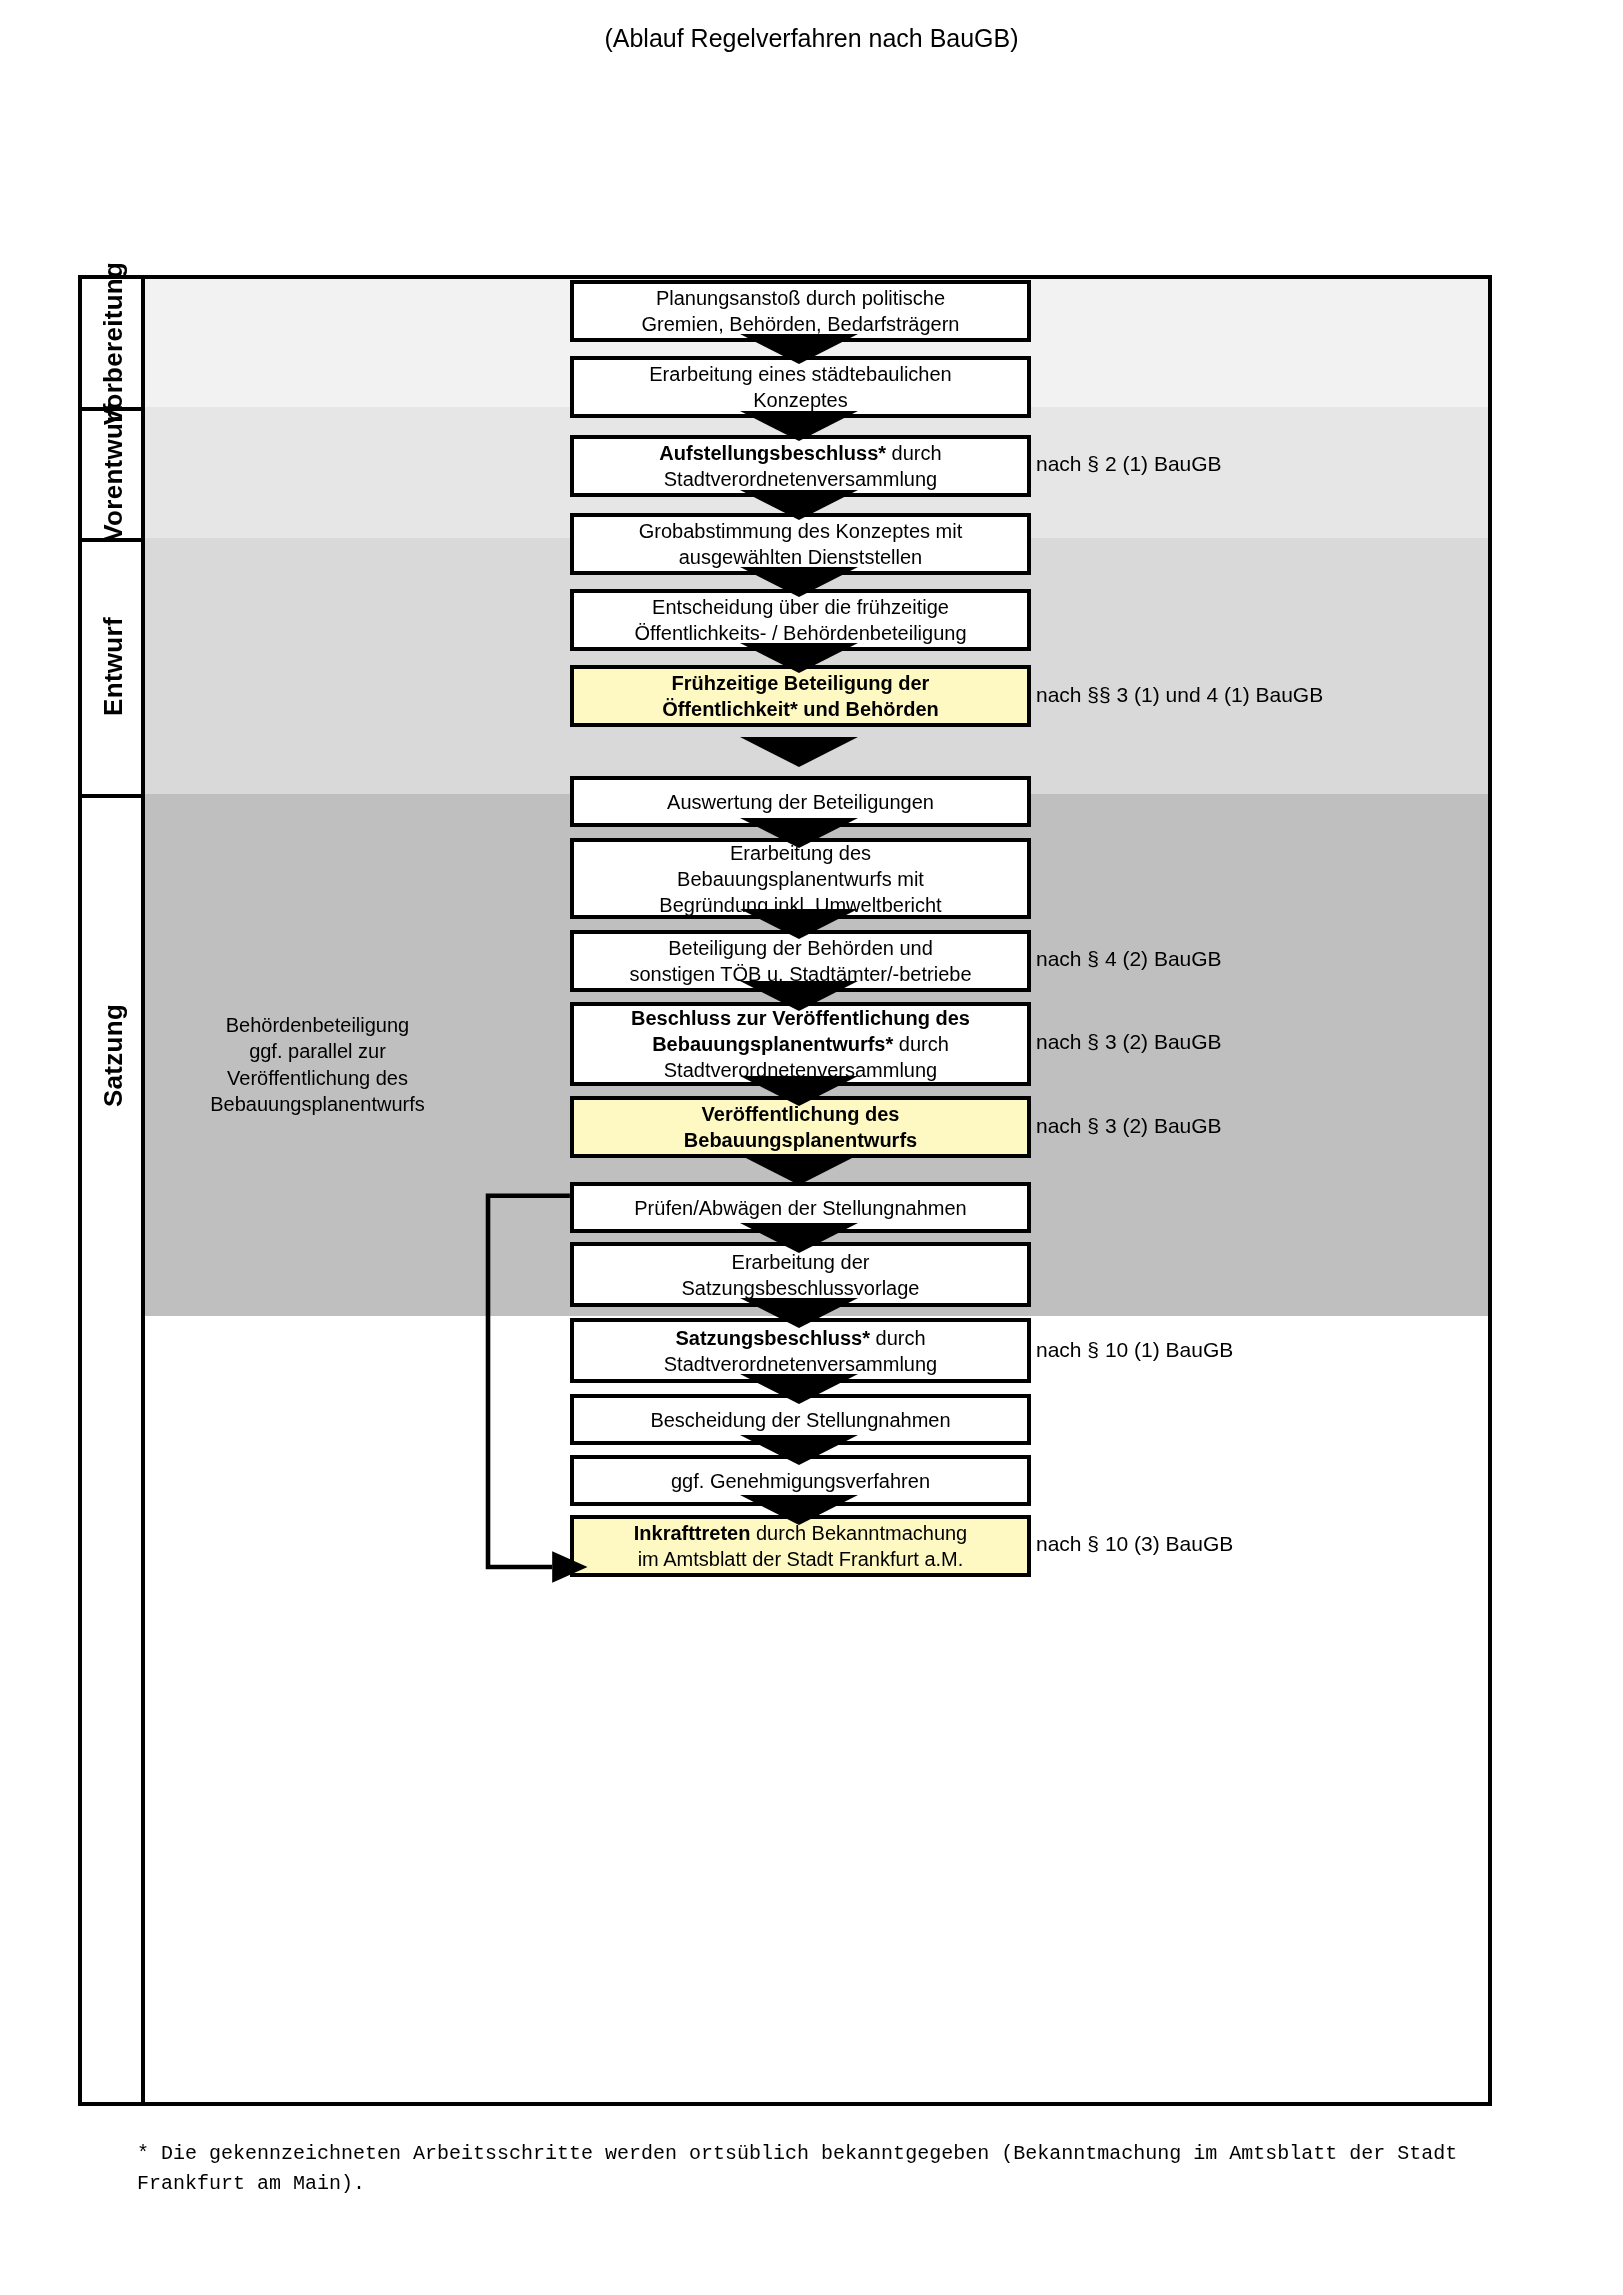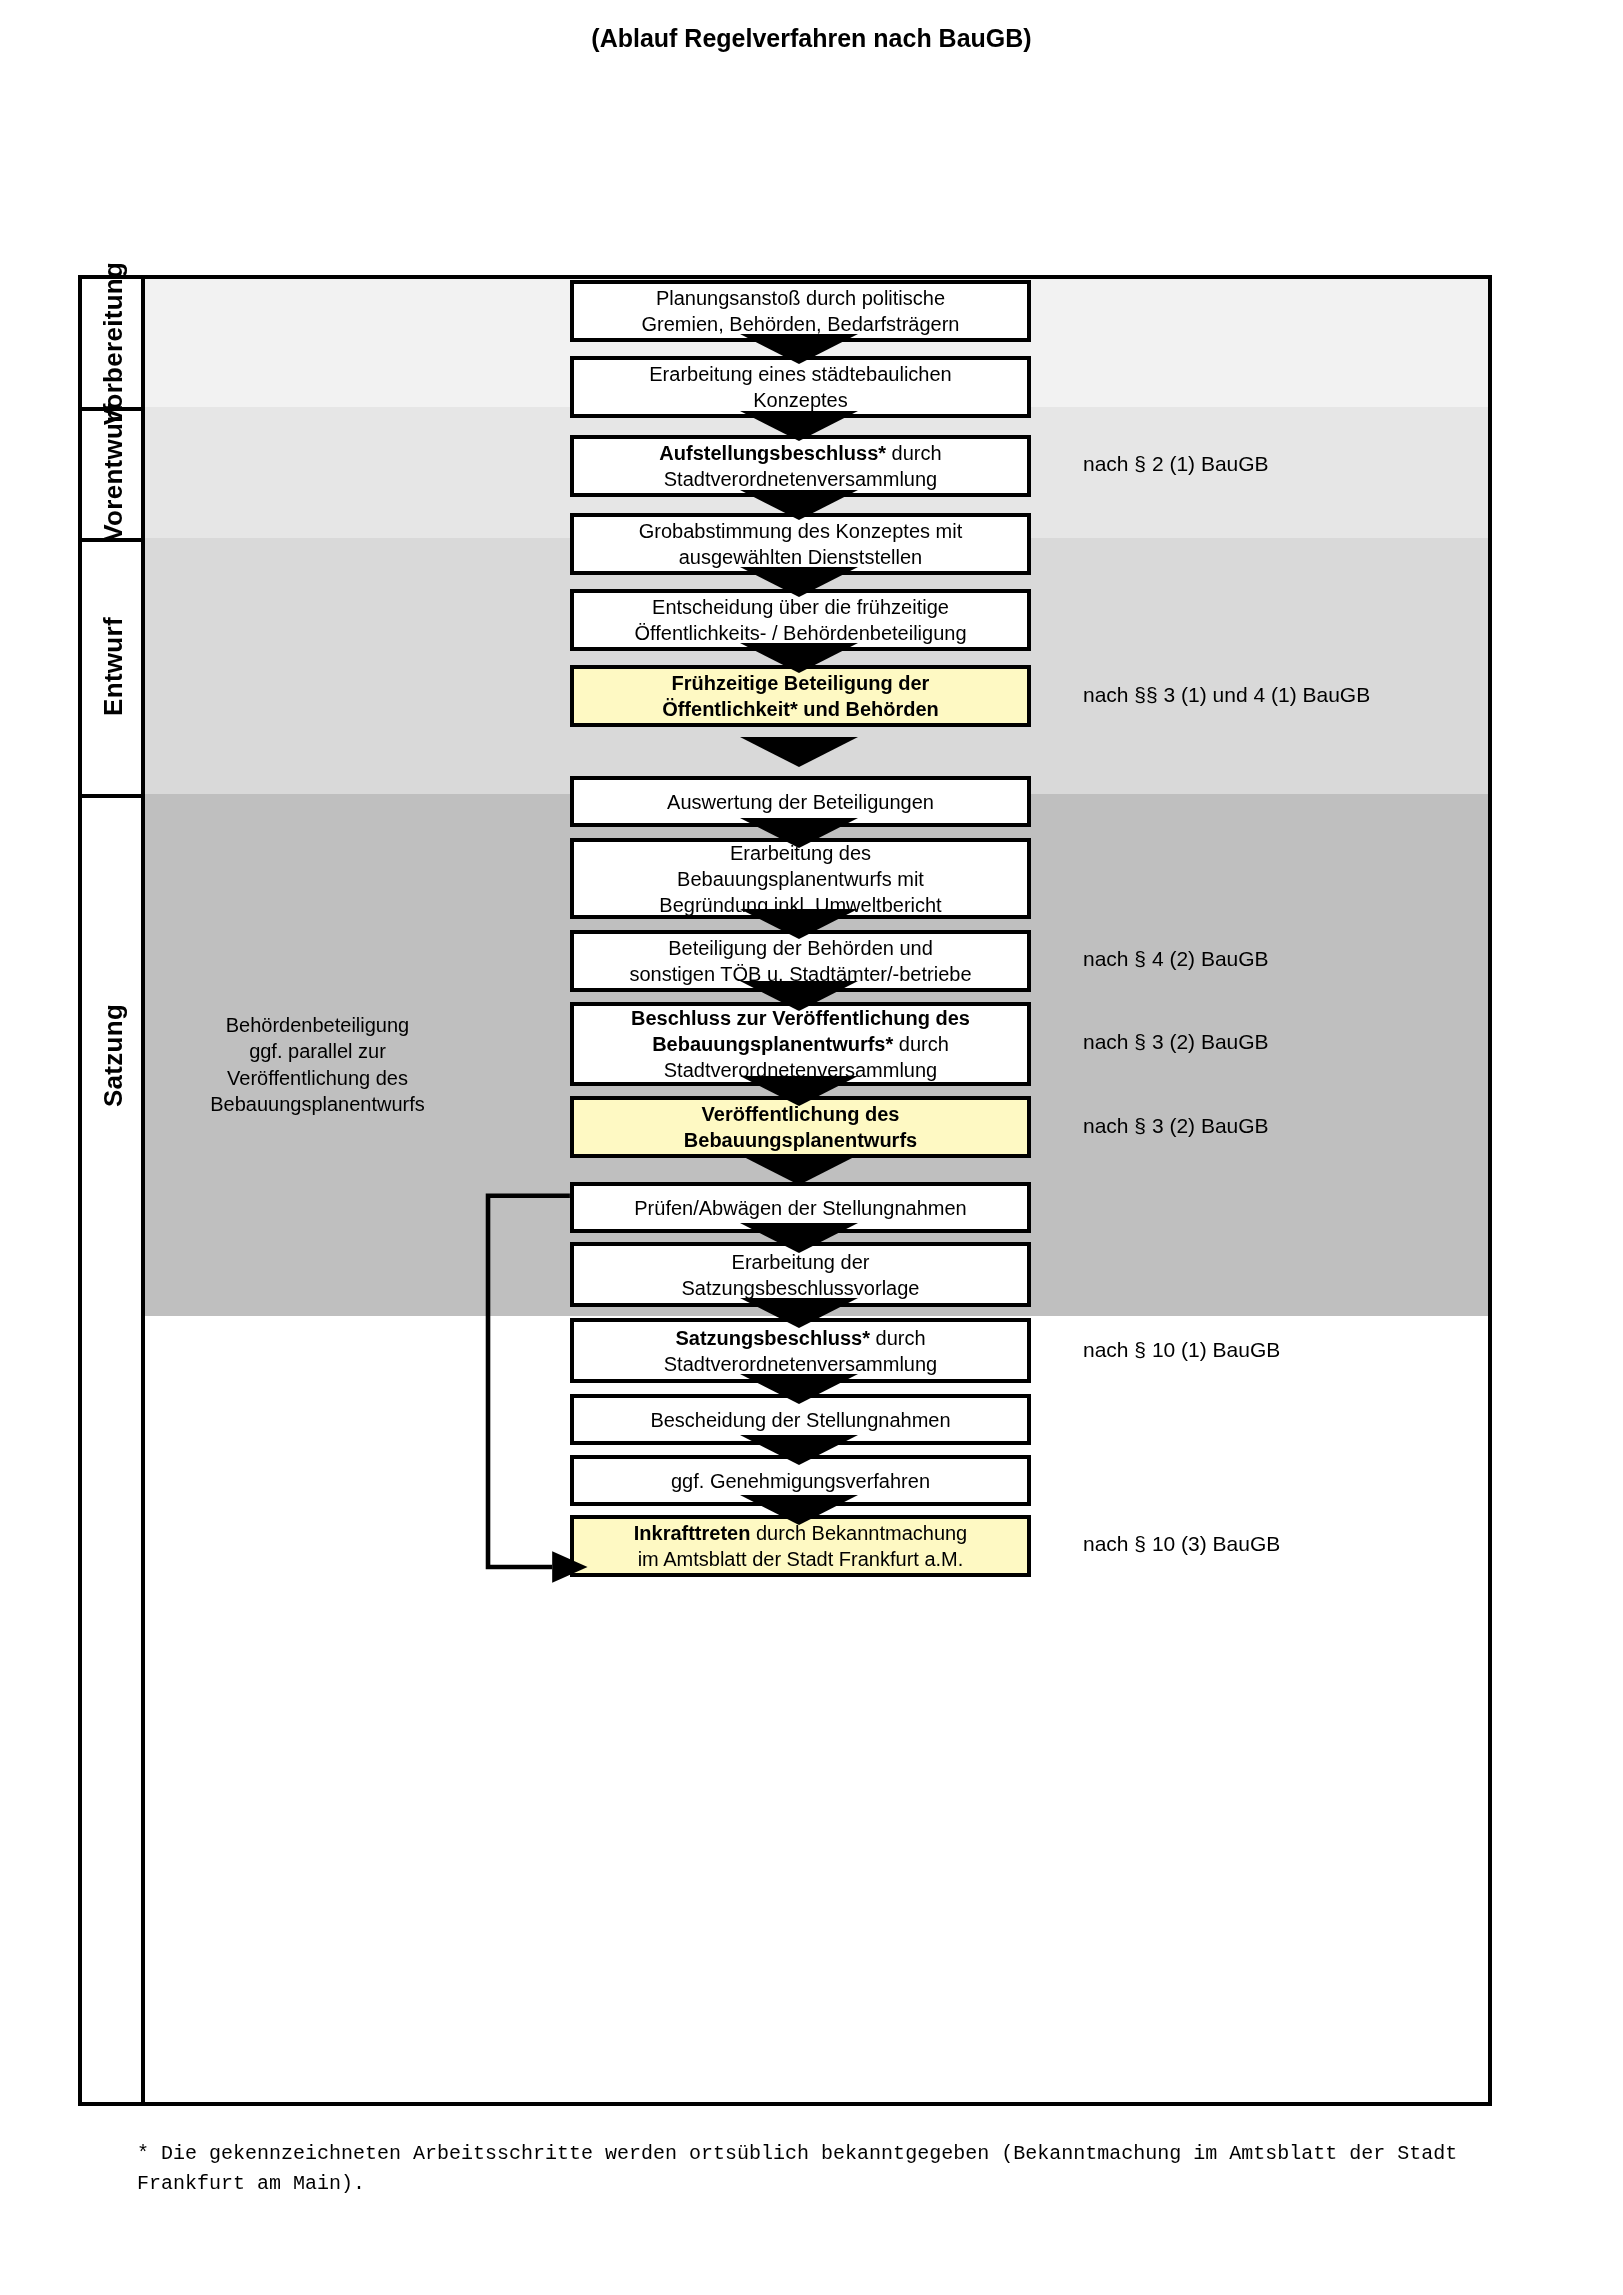--- a/index.html
+++ b/index.html
@@ -13,21 +13,21 @@
   }
 
   
   .title-wrap{position:absolute;left:0;top:0;width:1623px;text-align:center;}
   .main-title{
     margin-top:122px;
     font-size:41px;font-weight:bold;letter-spacing:0.2px;
   }
   .sub-title{
     margin-top:23.6px;
-    font-size:25px;font-weight:bold;
+    font-size:25px;font-weight:normal;
   }
 
   
   .frame{
     position:absolute;
     left:78px;top:275px;
     width:1414px;height:1831px;
     border:4.6px solid #000;
     box-sizing:border-box;
   }
@@ -89,21 +89,21 @@
     left:658px;
     width:118px;height:30px;
     background:#000;
     clip-path:polygon(0 0,100% 0,50% 100%);
     z-index:5;
   }
 
   
   .legal{
     position:absolute;
-    left:1001px;
+    left:954px;
     font-size:21px;
     white-space:nowrap;
     z-index:4;
   }
 
   
   .sidenote{
     position:absolute;
     left:85px;
     width:301px;

